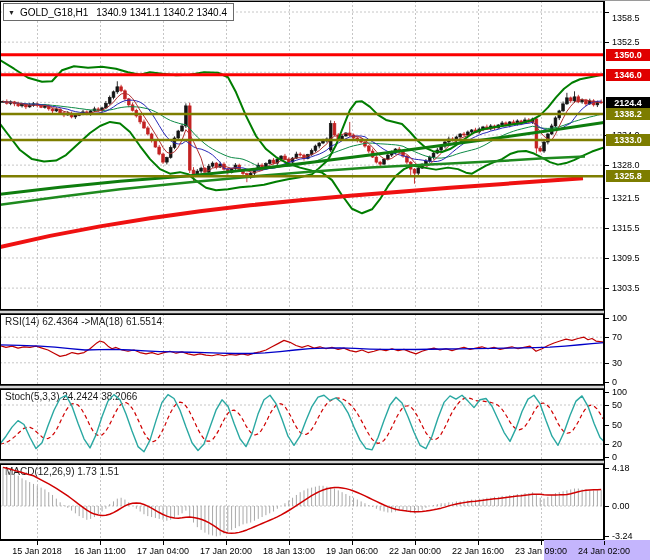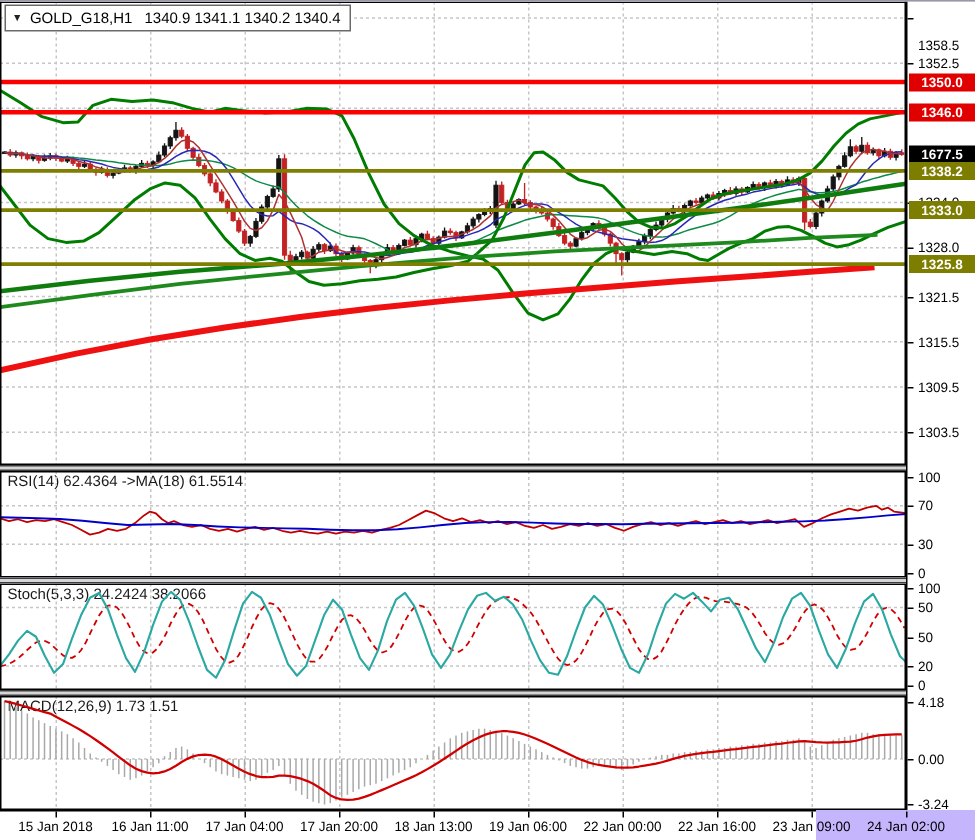--- a/index.html
+++ b/index.html
@@ -620,39 +620,39 @@
         </g>
         <polyline points="3,3.3599999999999994 6.810126582278481,4.280000000000008 10.620253164556962,5.200000000000003 14.430379746835442,6.350000000000001 18.240506329113924,7.408000000000001 22.050632911392405,8.573333333333338 25.860759493670884,9.668571428571425 29.670886075949365,10.719999999999999 33.48101265822785,11.742222222222221 37.291139240506325,13.786666666666665 41.10126582278481,15.831111111111117 44.91139240506329,17.875555555555557 48.72151898734177,19.919999999999998 52.53164556962025,22.06666666666667 56.34177215189873,24.315555555555555 60.151898734177216,26.76888888888889 63.962025316455694,29.324444444444445 67.77215189873418,31.98222222222222 71.58227848101265,34.742222222222225 75.39240506329114,37.60444444444445 79.20253164556962,40.56888888888889 83.01265822784809,43.431111111111115 86.82278481012658,46.19111111111111 90.63291139240506,48.44 94.44303797468353,50.07555555555555 98.25316455696202,51.09777777777778 102.0632911392405,51.50666666666666 105.87341772151899,51.30222222222222 109.68354430379746,50.28 113.49367088607595,48.644444444444446 117.30379746835443,46.49777777777778 121.1139240506329,44.044444444444444 124.92405063291139,41.897777777777776 128.73417721518987,40.26222222222222 132.54430379746836,39.34222222222222 136.35443037974684,39.035555555555554 140.1645569620253,39.342222222222226 143.9746835443038,40.46666666666667 147.78481012658227,42.102222222222224 151.59493670886076,44.14666666666667 155.40506329113924,46.39555555555555 159.21518987341773,48.54222222222222 163.02531645569618,50.48444444444444 166.83544303797467,52.12 170.64556962025316,53.346666666666664 174.45569620253164,54.06222222222222 178.26582278481013,54.16444444444444 182.0759493670886,53.85777777777778 185.88607594936707,53.14222222222222 189.69620253164555,53.04 193.50632911392404,53.44888888888889 197.31645569620252,54.266666666666666 201.126582278481,55.288888888888884 204.9367088607595,56.72 208.74683544303798,58.56 212.55696202531644,60.80888888888889 216.36708860759492,63.364444444444445 220.1772151898734,66.12444444444444 223.9873417721519,67.96444444444444 227.79746835443038,68.98666666666666 231.60759493670886,69.29333333333334 235.41772151898732,69.08888888888889 239.2278481012658,68.37333333333333 243.0379746835443,67.24888888888889 246.84810126582278,65.91999999999999 250.65822784810126,64.38666666666666 254.46835443037975,62.75111111111111 258.27848101265823,61.11555555555555 262.0886075949367,59.480000000000004 265.8987341772152,57.84444444444445 269.7088607594937,56.208888888888886 273.5189873417721,54.57333333333333 277.3291139240506,52.83555555555556 281.1392405063291,50.89333333333333 284.9493670886076,48.74666666666666 288.75949367088606,46.49777777777778 292.56962025316454,44.14666666666667 296.37974683544303,41.693333333333335 300.1898734177215,39.13777777777778 304,36.58222222222222 307.8101265822785,34.02666666666667 311.62025316455697,31.675555555555555 315.43037974683546,29.528888888888893 319.24050632911394,27.586666666666666 323.05063291139237,25.95111111111111 326.86075949367086,24.724444444444444 330.67088607594934,23.906666666666673 334.4810126582278,23.497777777777785 338.2911392405063,23.49777777777778 342.1012658227848,23.90666666666667 345.9113924050633,24.622222222222224 349.72151898734177,25.644444444444446 353.53164556962025,26.973333333333333 357.34177215189874,28.506666666666668 361.1518987341772,30.142222222222223 364.9620253164557,31.880000000000003 368.77215189873414,33.72 372.5822784810126,35.56 376.3924050632911,37.4 380.2025316455696,39.24 384.0126582278481,40.977777777777774 387.82278481012656,42.61333333333333 391.63291139240505,44.044444444444444 395.44303797468353,45.16888888888889 399.253164556962,45.986666666666665 403.0632911392405,46.6 406.873417721519,47.111111111111114 410.6835443037975,47.519999999999996 414.49367088607596,47.82666666666667 418.3037974683544,47.82666666666667 422.1139240506329,47.519999999999996 425.92405063291136,47.00888888888889 429.73417721518985,46.39555555555555 433.54430379746833,45.782222222222224 437.3544303797468,45.06666666666666 441.1645569620253,44.14666666666667 444.9746835443038,43.12444444444444 448.7848101265823,41.897777777777776 452.59493670886076,40.87555555555556 456.40506329113924,39.955555555555556 460.2151898734177,39.24 464.0253164556962,38.626666666666665 467.83544303797464,38.11555555555555 471.6455696202531,37.60444444444445 475.4556962025316,37.19555555555556 479.2658227848101,36.684444444444445 483.0759493670886,36.275555555555556 486.88607594936707,35.76444444444444 490.69620253164555,35.355555555555554 494.50632911392404,34.84444444444445 498.3164556962025,34.43555555555555 502.126582278481,33.92444444444445 505.9367088607595,33.51555555555556 509.746835443038,33.004444444444445 513.5569620253165,32.595555555555556 517.367088607595,32.08444444444444 521.1772151898734,31.675555555555555 524.9873417721519,31.16444444444444 528.7974683544304,30.755555555555553 532.6075949367089,30.244444444444447 536.4177215189874,30.142222222222223 540.2278481012657,30.346666666666668 544.0379746835442,30.755555555555553 547.8481012658227,30.96 551.6582278481012,31.062222222222225 555.4683544303797,30.96 559.2784810126582,30.857777777777777 563.0886075949367,30.653333333333336 566.8987341772151,30.448888888888888 570.7088607594936,29.83555555555556 574.5189873417721,28.813333333333333 578.3291139240506,27.68888888888889 582.1392405063291,26.871111111111112 585.9493670886076,26.257777777777775 589.7594936708861,25.95111111111111 593.5696202531645,25.74666666666667 597.379746835443,25.644444444444446 601.1898734177215,25.61377777777778" fill="none" stroke="#d00000" stroke-width="1.5" stroke-linejoin="round"></polyline>
         <line x1="0.5" y1="0" x2="0.5" y2="76" stroke="#000" stroke-width="1"></line>
         <line x1="603.5" y1="0" x2="603.5" y2="76" stroke="#000" stroke-width="1"></line>
         <line x1="0" y1="75.5" x2="604" y2="75.5" stroke="#000" stroke-width="1"></line>
         <line x1="0" y1="0.5" x2="604" y2="0.5" stroke="#000" stroke-width="1"></line>
       </svg>
   </div>
 
   <div class="axis-col" id="axis-col">
-      <div class="tick-label" style="top: 24px;">1358.5</div>
+      <div class="tick-label" style="top: 12px;">1358.5</div>
       <div class="tick-mark" style="top: 11px;"></div>
       <div class="tick-label" style="top: 36.12px;">1352.5</div>
       <div class="tick-mark" style="top: 41.12px;"></div>
       <div class="tick-label" style="top: 128.99px;">1334.0</div>
       <div class="tick-mark" style="top: 133.99px;"></div>
       <div class="tick-label" style="top: 159.11px;">1328.0</div>
       <div class="tick-mark" style="top: 164.11px;"></div>
       <div class="tick-label" style="top: 191.74px;">1321.5</div>
       <div class="tick-mark" style="top: 196.74px;"></div>
       <div class="tick-label" style="top: 221.86px;">1315.5</div>
       <div class="tick-mark" style="top: 226.86px;"></div>
       <div class="tick-label" style="top: 251.98px;">1309.5</div>
       <div class="tick-mark" style="top: 256.98px;"></div>
       <div class="tick-label" style="top: 282.1px;">1303.5</div>
       <div class="tick-mark" style="top: 287.1px;"></div>
       <div class="plabel" style="top: 47.67px; background: rgb(224, 0, 0);">1350.0</div>
       <div class="plabel" style="top: 67.75px; background: rgb(224, 0, 0);">1346.0</div>
-      <div class="plabel" style="top: 95.862px; background: rgb(0, 0, 0);">1677.5</div>
+      <div class="plabel" style="top: 95.862px; background: rgb(0, 0, 0);">2124.4</div>
       <div class="plabel" style="top: 106.906px; background: rgb(125, 125, 0);">1338.2</div>
       <div class="plabel" style="top: 133.01px; background: rgb(125, 125, 0);">1333.0</div>
       <div class="plabel" style="top: 169.154px; background: rgb(125, 125, 0);">1325.8</div>
       <div class="tick-label" style="top: 312px;">100</div>
       <div class="tick-mark" style="top: 317px;"></div>
       <div class="tick-label" style="top: 331.2px;">70</div>
       <div class="tick-mark" style="top: 336.2px;"></div>
       <div class="tick-label" style="top: 356.8px;">30</div>
       <div class="tick-mark" style="top: 361.8px;"></div>
       <div class="tick-label" style="top: 376px;">0</div>

